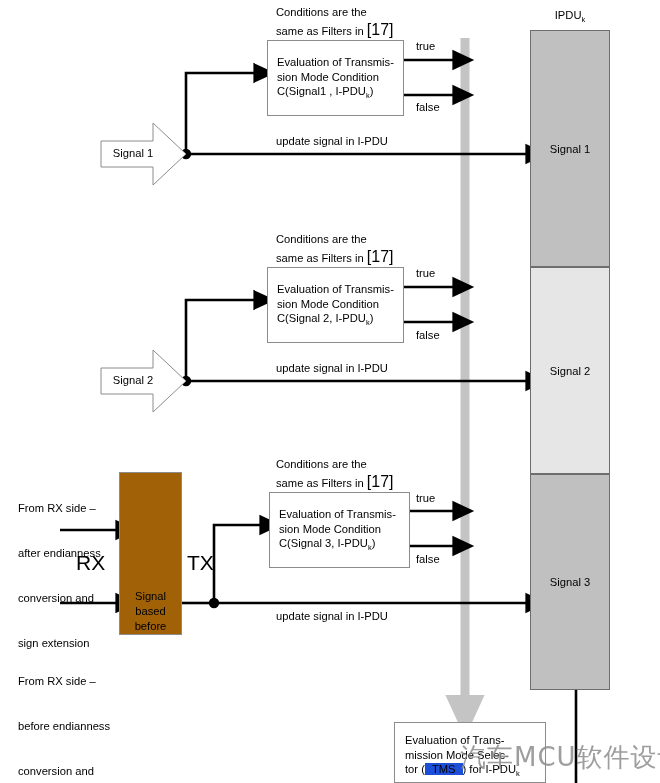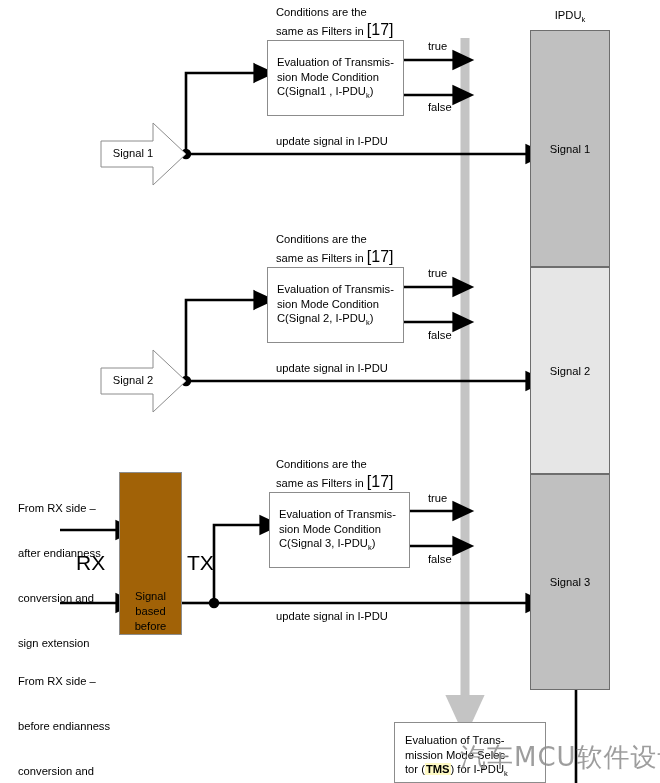--- a/index.html
+++ b/index.html
@@ -10,28 +10,28 @@
   }
   #stage{position:absolute;left:0;top:0;width:660px;height:783px;}
   svg.layer{position:absolute;left:0;top:0;width:660px;height:783px;overflow:visible;}
   .abs{position:absolute;}
 
   
   .cap{font-size:11.2px;line-height:15px;white-space:pre;}
   .cap-note{font-size:11.2px;line-height:18px;}
   .refnum{font-size:16px;}
   .boxtxt{font-size:11.2px;line-height:14.5px;}
-  .tf{font-size:11.2px;margin-left:12px;}
+  .tf{font-size:11.2px;}
   .sigarrowtxt{font-size:11.2px;}
   .ipdutxt{font-size:11.2px;}
   .ipdutitle{font-size:11.2px;}
   .rxtx{font-size:21px;}
   .gwtxt{font-size:11.2px;line-height:15px;text-align:center;}
   .sub{font-size:7.5px;vertical-align:sub;}
-  .hl{background:#fef9c3;padding:0 1px;font-weight:bold;}
+  .hl{background:#1d4ed8;padding:0 7px;font-weight:normal;}
 
   
   .evalbox{
     position:absolute;border:1px solid #8c8c8c;background:#ffffff;
     box-sizing:border-box;
   }
   .evalbox .boxtxt{position:absolute;left:9px;top:14px;}
   .gwbox{
     position:absolute;border:1px solid #8c8c8c;background:#a16207;
     box-sizing:border-box;display:flex;align-items:flex-end;justify-content:center;

